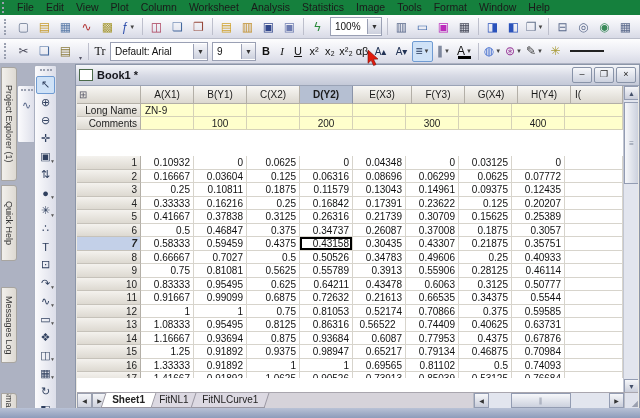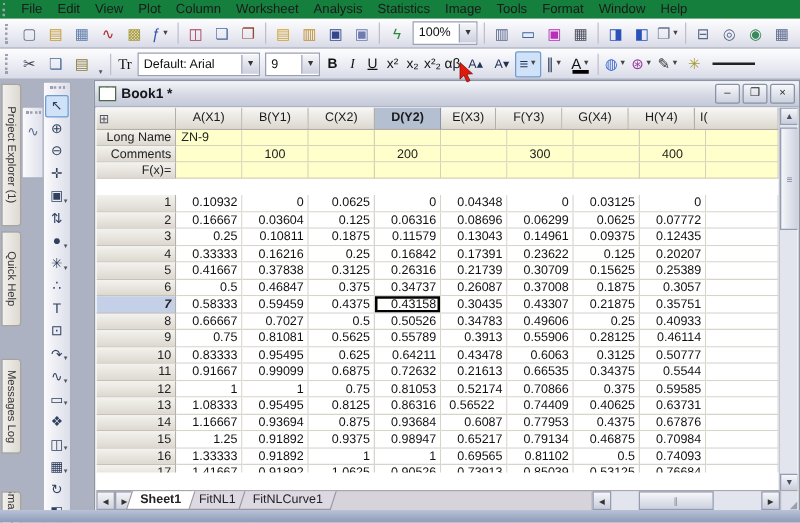--- a/index.html
+++ b/index.html
@@ -261,21 +261,21 @@
       </span>
     </div>
     <div id="wcontent">
       <div id="sheetarea">
         <div class="hdr-row" id="hdrrow">
             <div class="hcell corner" style="width: 64px;">⊞</div>
             <div class="hcell" style="width: 53px;">A(X1)</div>
             <div class="hcell" style="width: 53px;">B(Y1)</div>
             <div class="hcell" style="width: 53px;">C(X2)</div>
             <div class="hcell sel" style="width: 53px;">D(Y2)</div>
-            <div class="hcell" style="width: 44px;">E(X3)</div>
+            <div class="hcell" style="width: 59px;">E(X3)</div>
             <div class="hcell" style="width: 53px;">F(Y3)</div>
             <div class="hcell" style="width: 53px;">G(X4)</div>
             <div class="hcell" style="width: 53px;">H(Y4)</div>
             <div class="hcell" style="width: 58px; flex: 1 1 0%; justify-content: flex-start; padding-left: 4px;">I(</div>
           </div>
         <div id="paramrows">
             <div class="prow">
               <div class="plabel">Long Name</div>
               <div class="pcell" style="width: 53px;">ZN-9</div>
               <div class="pcell" style="width: 53px;"></div>
@@ -290,32 +290,20 @@
             <div class="prow">
               <div class="plabel">Comments</div>
               <div class="pcell center" style="width: 53px;"></div>
               <div class="pcell center" style="width: 53px;">100</div>
               <div class="pcell center" style="width: 53px;"></div>
               <div class="pcell center" style="width: 53px;">200</div>
               <div class="pcell center" style="width: 53px;"></div>
               <div class="pcell center" style="width: 53px;">300</div>
               <div class="pcell center" style="width: 53px;"></div>
               <div class="pcell center" style="width: 53px;">400</div>
-              <div class="pcell" style="flex: 1 1 0%;"></div>
-            </div>
-            <div class="prow">
-              <div class="plabel">F(x)=</div>
-              <div class="pcell" style="width: 53px;"></div>
-              <div class="pcell" style="width: 53px;"></div>
-              <div class="pcell" style="width: 53px;"></div>
-              <div class="pcell" style="width: 53px;"></div>
-              <div class="pcell" style="width: 53px;"></div>
-              <div class="pcell" style="width: 53px;"></div>
-              <div class="pcell" style="width: 53px;"></div>
-              <div class="pcell" style="width: 53px;"></div>
               <div class="pcell" style="flex: 1 1 0%;"></div>
             </div>
           </div>
         <div id="rowswrap">
             <div class="drow">
               <div class="rlabel">1</div>
               <div class="dcell" style="width: 53px;">0.10932</div>
               <div class="dcell" style="width: 53px;">0</div>
               <div class="dcell" style="width: 53px;">0.0625</div>
               <div class="dcell" style="width: 53px;">0</div>

